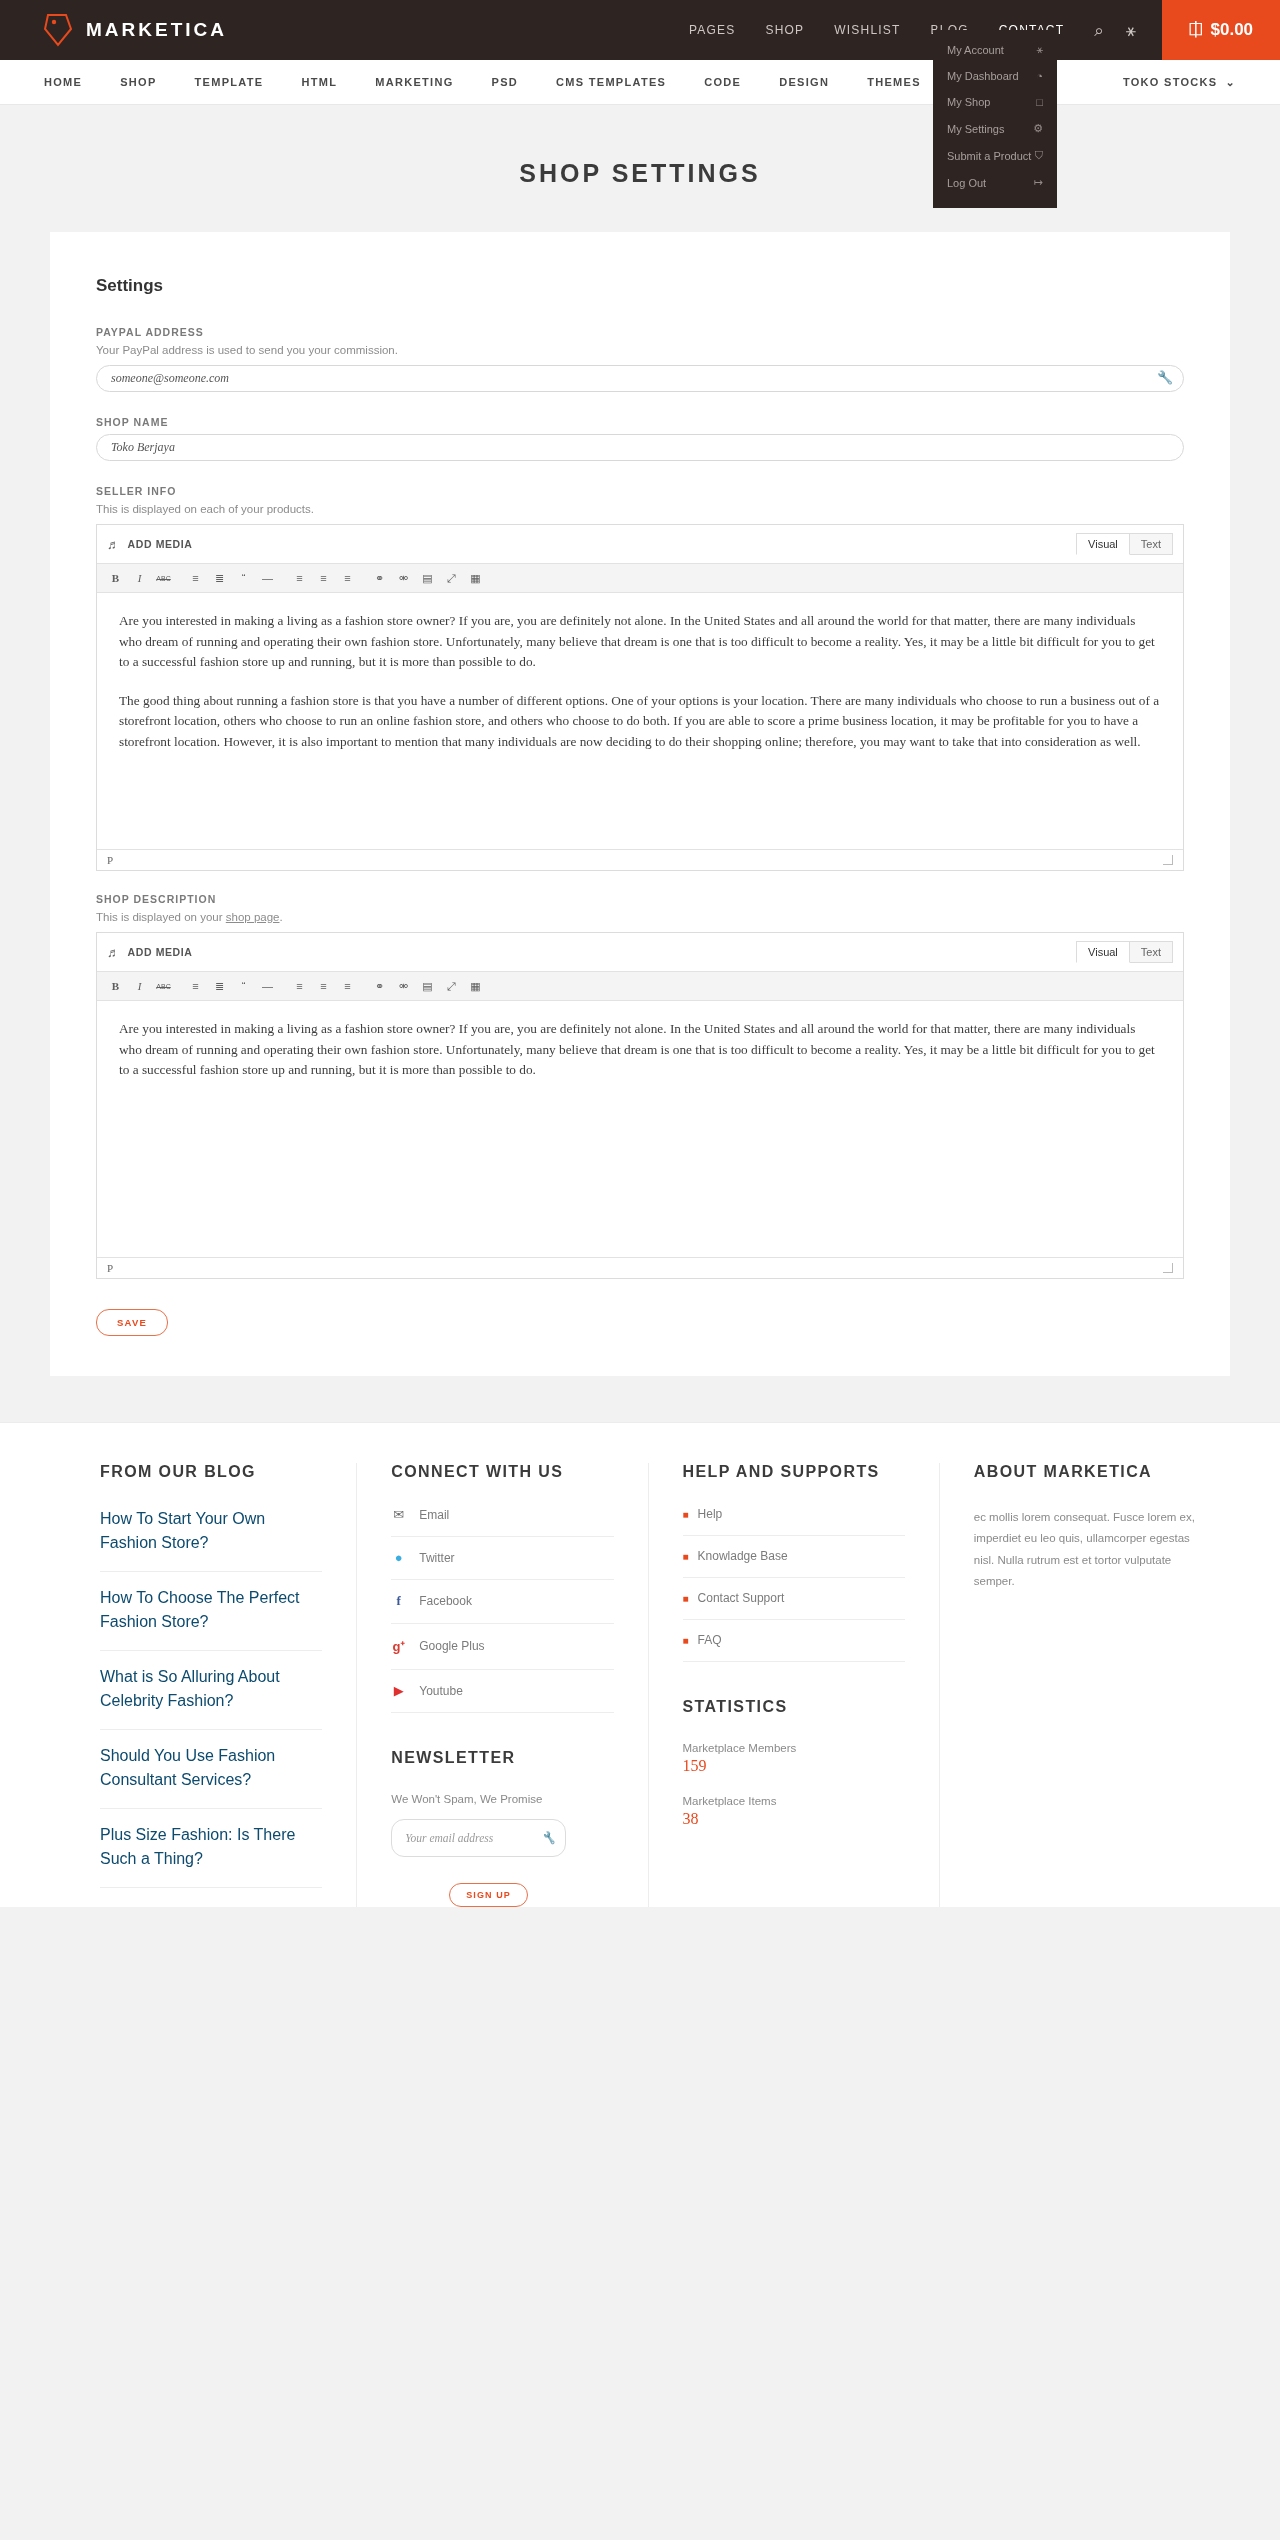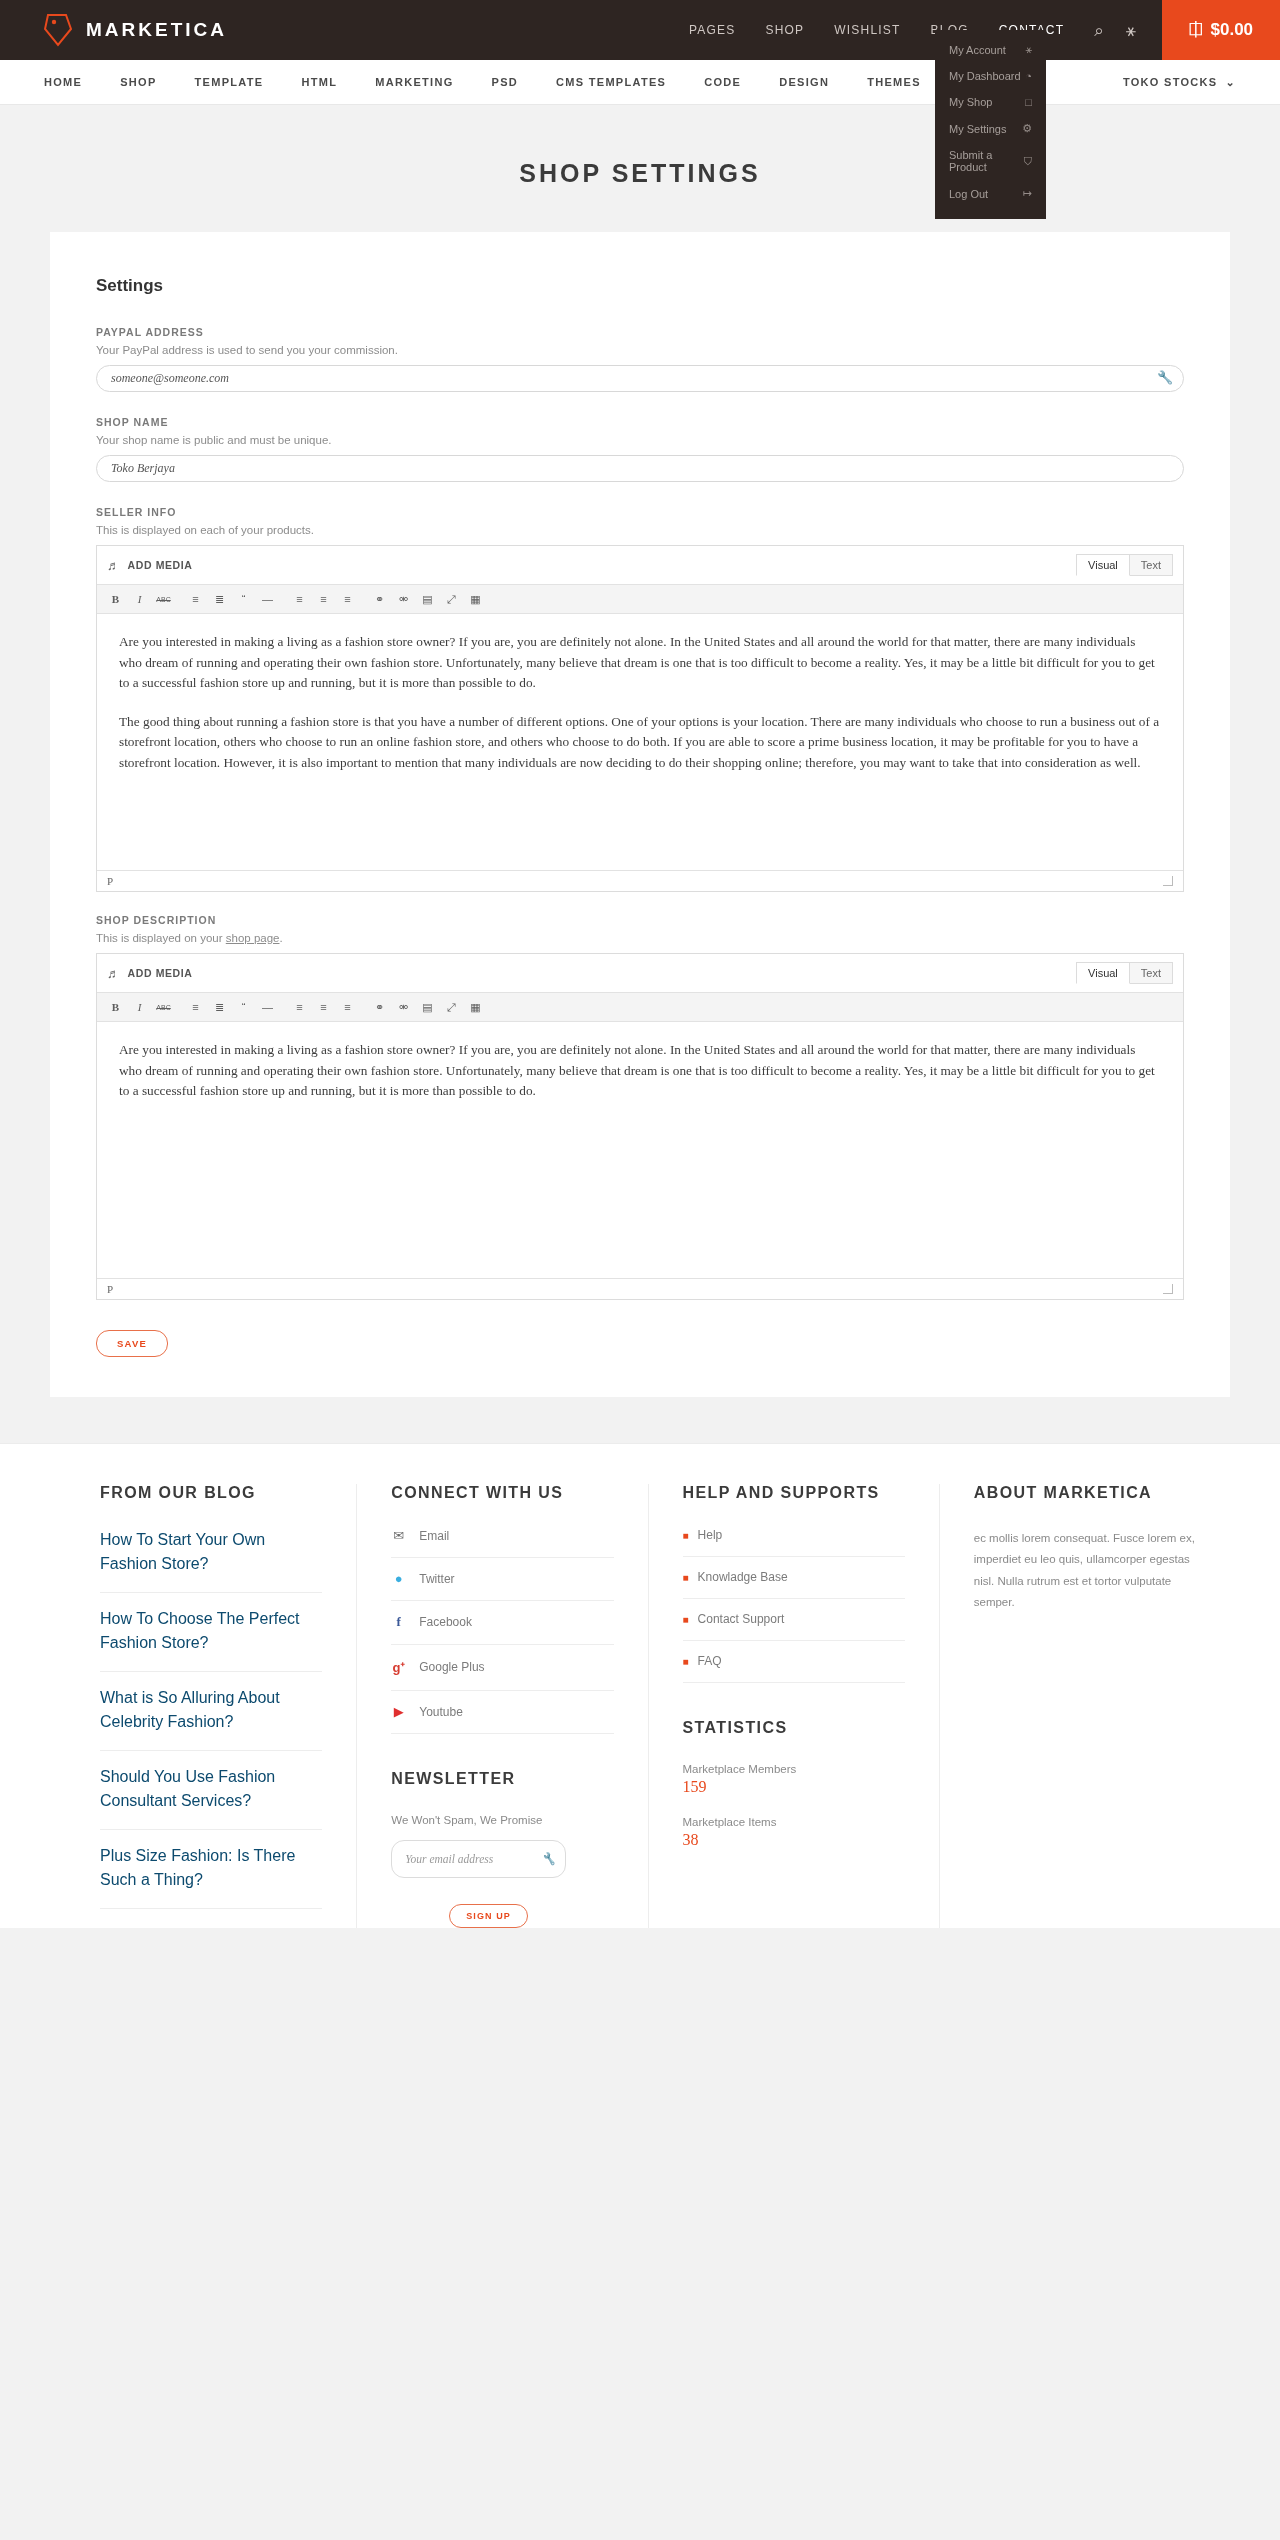--- a/index.html
+++ b/index.html
@@ -43,21 +43,21 @@
     color:#4a4a4a; font-size:11px; letter-spacing:1.3px; text-decoration:none;
     margin-right:38px; font-weight:bold;
   }
   .mainnav .right {
     margin-left:auto; margin-right:0; display:flex; align-items:center; gap:8px;
     color:#4a4a4a; font-size:11px; letter-spacing:1.3px; font-weight:bold;
   }
 
   
   .dropdown {
-    position:absolute; top:30px; right:234px; width:111px;
+    position:absolute; top:30px; right:223px; width:124px;
     background:#2e2522; z-index:60; padding:6px 0 12px 0;
   }
   .dropdown .item {
     display:flex; align-items:center; justify-content:space-between;
     padding:7px 14px; color:#a79f9b; font-size:11px;
   }
   .dropdown .item .ico { font-size:11px; opacity:.85; }
 
   
   .pagehead { text-align:center; padding:54px 0 30px; }
@@ -272,21 +272,20 @@
     
     <div class="field-label">PAYPAL ADDRESS</div>
     <div class="field-help">Your PayPal address is used to send you your commission.</div>
     <div class="input-wrap">
       <input class="text-input" type="text" style="font-style: italic; font-family: &quot;Liberation Serif&quot;, serif;" value="someone@someone.com">
       <span class="tool-ic">🔧</span>
     </div>
 
     
     <div class="field-label">SHOP NAME</div>
-    <div class="field-help">Your shop name is public and must be unique.</div>
     <div class="input-wrap">
       <input class="text-input" type="text" style="font-style: italic; font-family: &quot;Liberation Serif&quot;, serif;" value="Toko Berjaya">
     </div>
 
     
     <div class="field-label">SELLER INFO</div>
     <div class="field-help">This is displayed on each of your products.</div>
 
     <div class="editor">
       <div class="editor-top">

